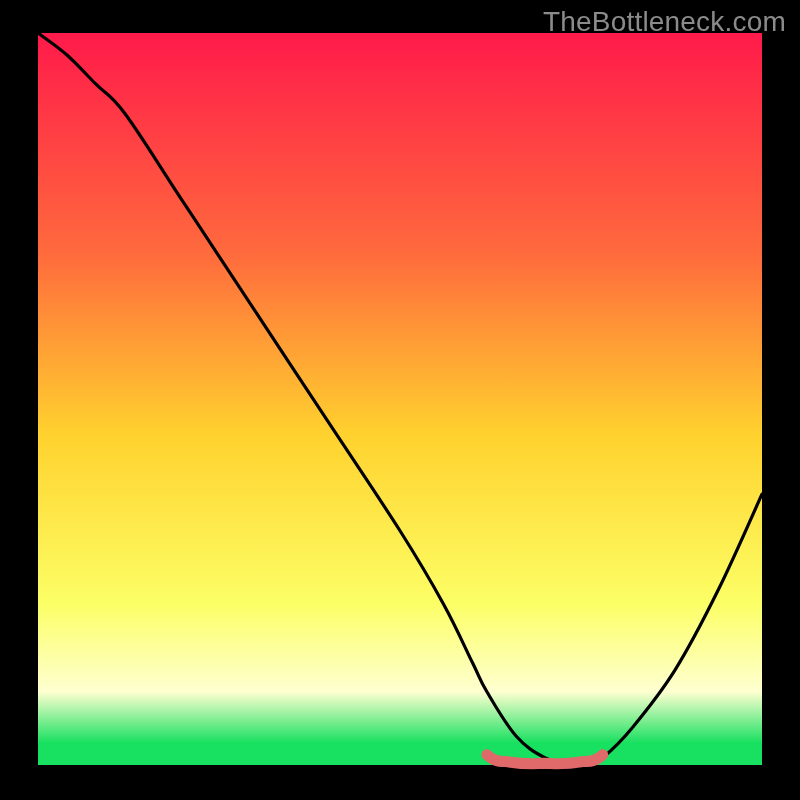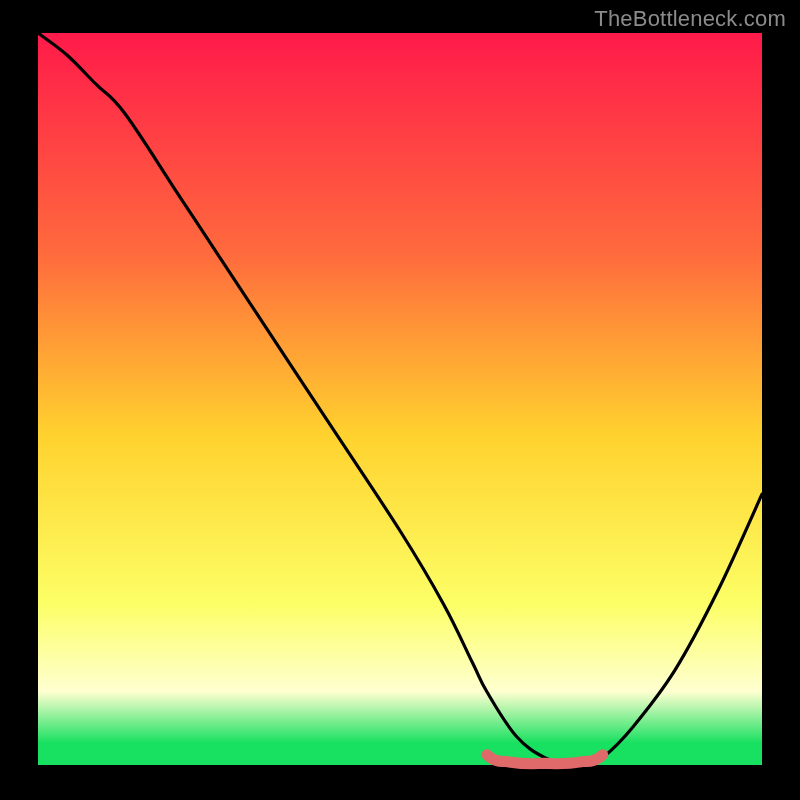--- a/index.html
+++ b/index.html
@@ -15,21 +15,21 @@
     position: relative;
     width: 800px;
     height: 800px;
     background: #000;
   }
   .attribution {
     position: absolute;
     top: 6px;
     right: 14px;
     color: #8b8b8b;
-    font-size: 22px;
+    font-size: 28px;
     font-weight: 500;
     letter-spacing: 0.2px;
   }
   svg {
     display: block;
   }
 </style>
 </head>
 <body>
 

